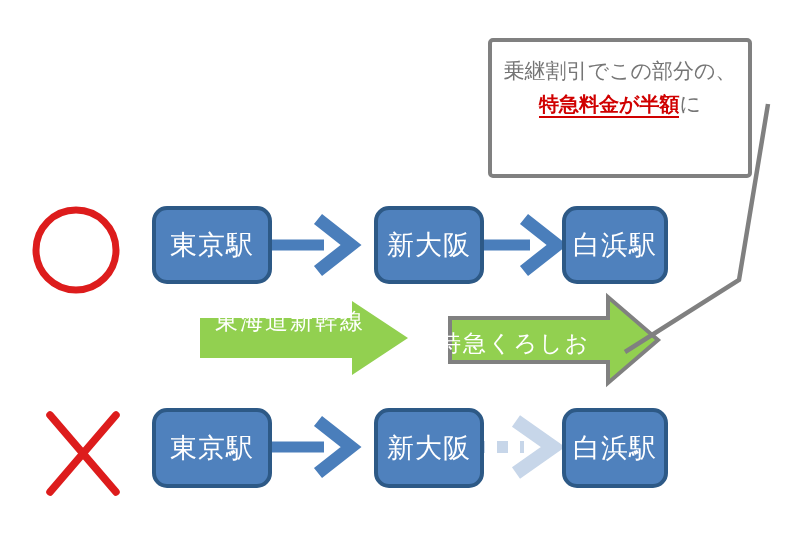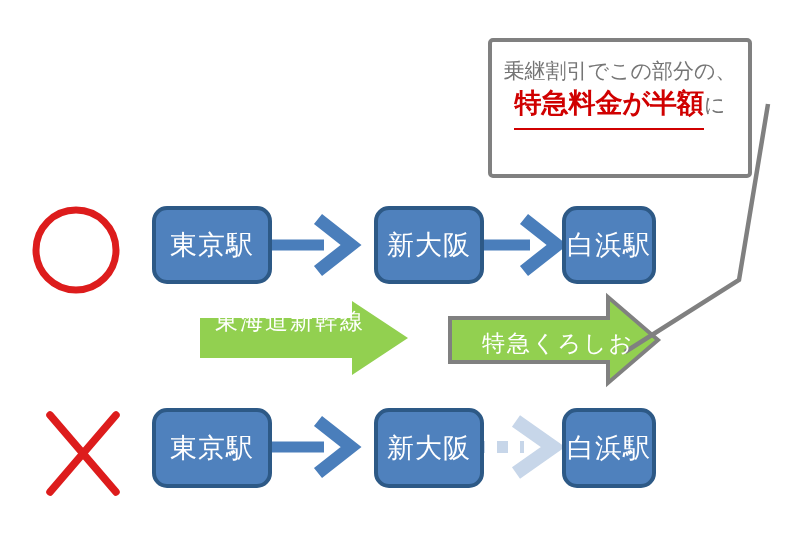--- a/index.html
+++ b/index.html
@@ -31,21 +31,21 @@
     letter-spacing: 1px;
     display: flex;
     align-items: center;
     justify-content: center;
     white-space: nowrap;
   }
   .row-top { top: 206px; height: 78px; }
   .row-bottom { top: 408px; height: 80px; }
   .st-1 { left: 152px; width: 120px; }
   .st-2 { left: 358px; width: 110px; margin-left: 16px; }
-  .st-3 { left: 562px; width: 94px; }
+  .st-3 { left: 562px; width: 106px; }
   .segment-label {
     position: absolute;
     color: #ffffff;
     font-size: 23px;
     letter-spacing: 2px;
     text-align: center;
     white-space: nowrap;
     width: 220px;
   }
   #callout {
@@ -64,23 +64,23 @@
   #callout .c-line {
     margin: 0;
     font-size: 21px;
     line-height: 33px;
     color: #757575;
     white-space: nowrap;
   }
   #callout .c-highlight {
     color: #d00000;
     font-weight: bold;
-    font-size: 27px;
+    font-size: 20px;
     border-bottom: 2px solid #d00000;
-    padding-bottom: 10px;
+    padding-bottom: 1px;
   }
 </style>
 </head>
 <body>
 
 <div id="canvas">
 
   <svg id="gfx" viewBox="0 0 800 536" xmlns="http://www.w3.org/2000/svg">
 
     <circle cx="76" cy="250" r="40" fill="none" stroke="#dd1c1c" stroke-width="7"></circle>
@@ -123,15 +123,15 @@
 
   <div class="station row-top st-1">東京駅</div>
   <div class="station row-top st-2">新大阪</div>
   <div class="station row-top st-3">白浜駅</div>
 
   <div class="station row-bottom st-1">東京駅</div>
   <div class="station row-bottom st-2">新大阪</div>
   <div class="station row-bottom st-3">白浜駅</div>
 
   <div class="segment-label" style="left:180px; top:306px;">東海道新幹線</div>
-  <div class="segment-label" style="left:448px; top:328px;">特急くろしお</div>
+  <div class="segment-label" style="left:404px; top:328px;">特急くろしお</div>
 
 </div>
 
 </body></html>

